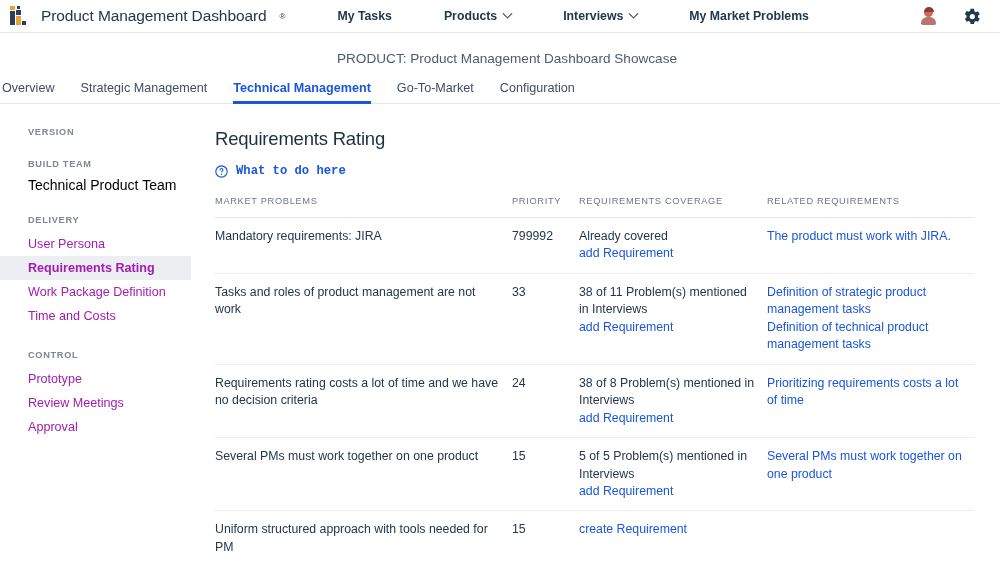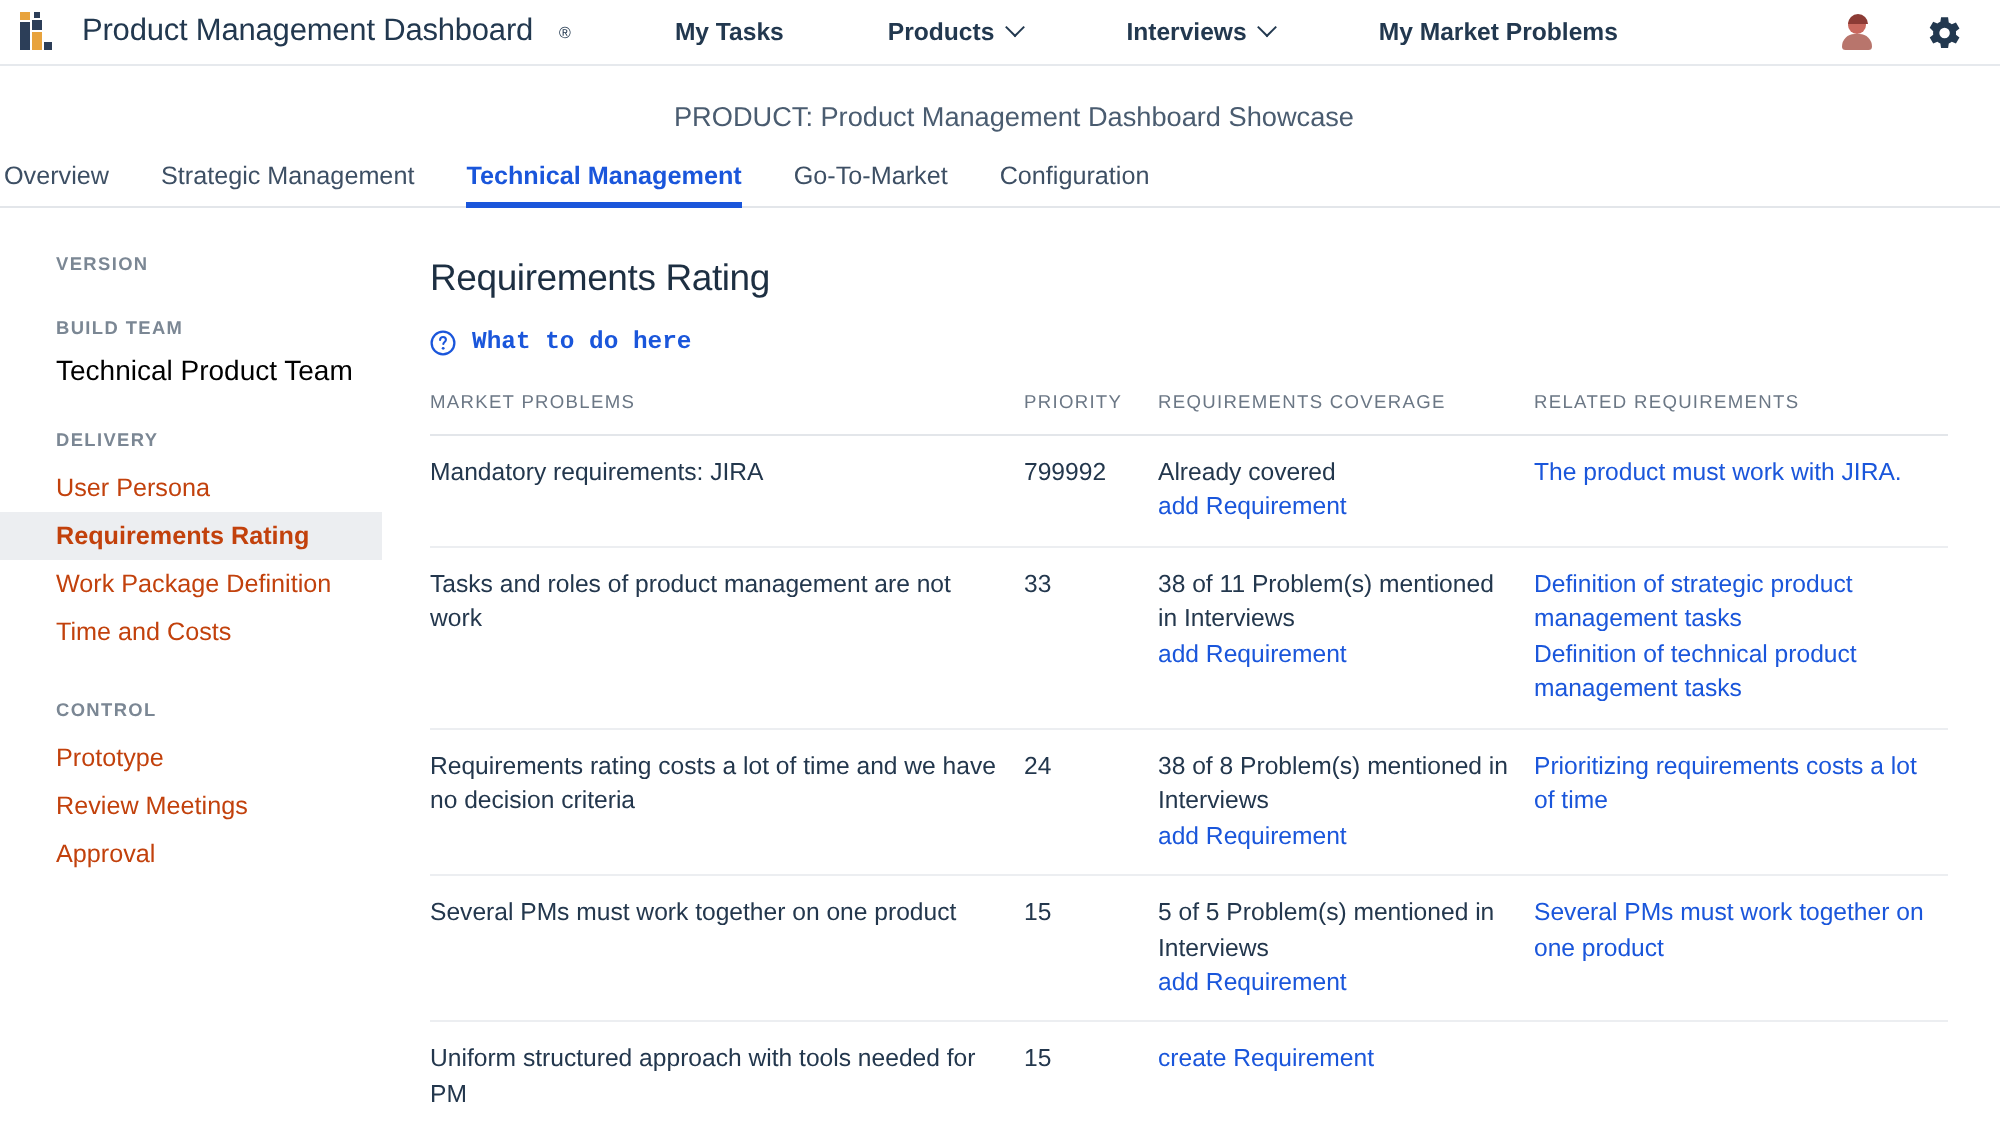--- a/index.html
+++ b/index.html
@@ -136,21 +136,21 @@
   .side-select .sel-val { flex: 1; }
   .side-select .chev {
     width: 6px; height: 6px;
     border-right: 1.5px solid #4a5c70;
     border-bottom: 1.5px solid #4a5c70;
     transform: rotate(45deg) translate(-2px,-2px);
   }
   .side-group { margin-top: 22px; }
   .side-item {
     font-size: 12.6px;
-    color: #c2410c;
+    color: #a21caf;
     padding: 5px 8px 5px 28px;
     cursor: pointer;
     white-space: nowrap;
   }
   .side-item.active { background: #eceef1; font-weight: bold; width: 191px; }
   .side-static {
     font-size: 14px;
     color: #000000;
     padding: 1px 8px 0 28px;
   }

